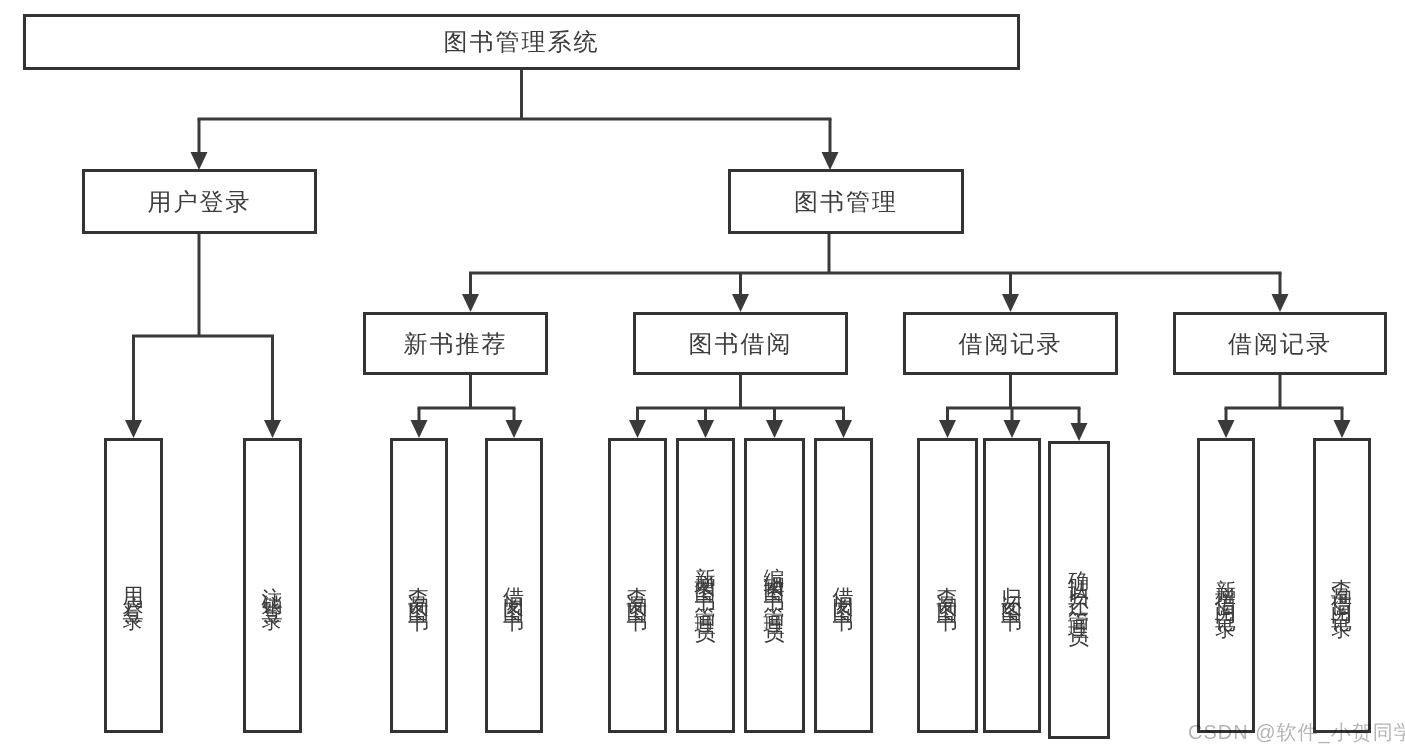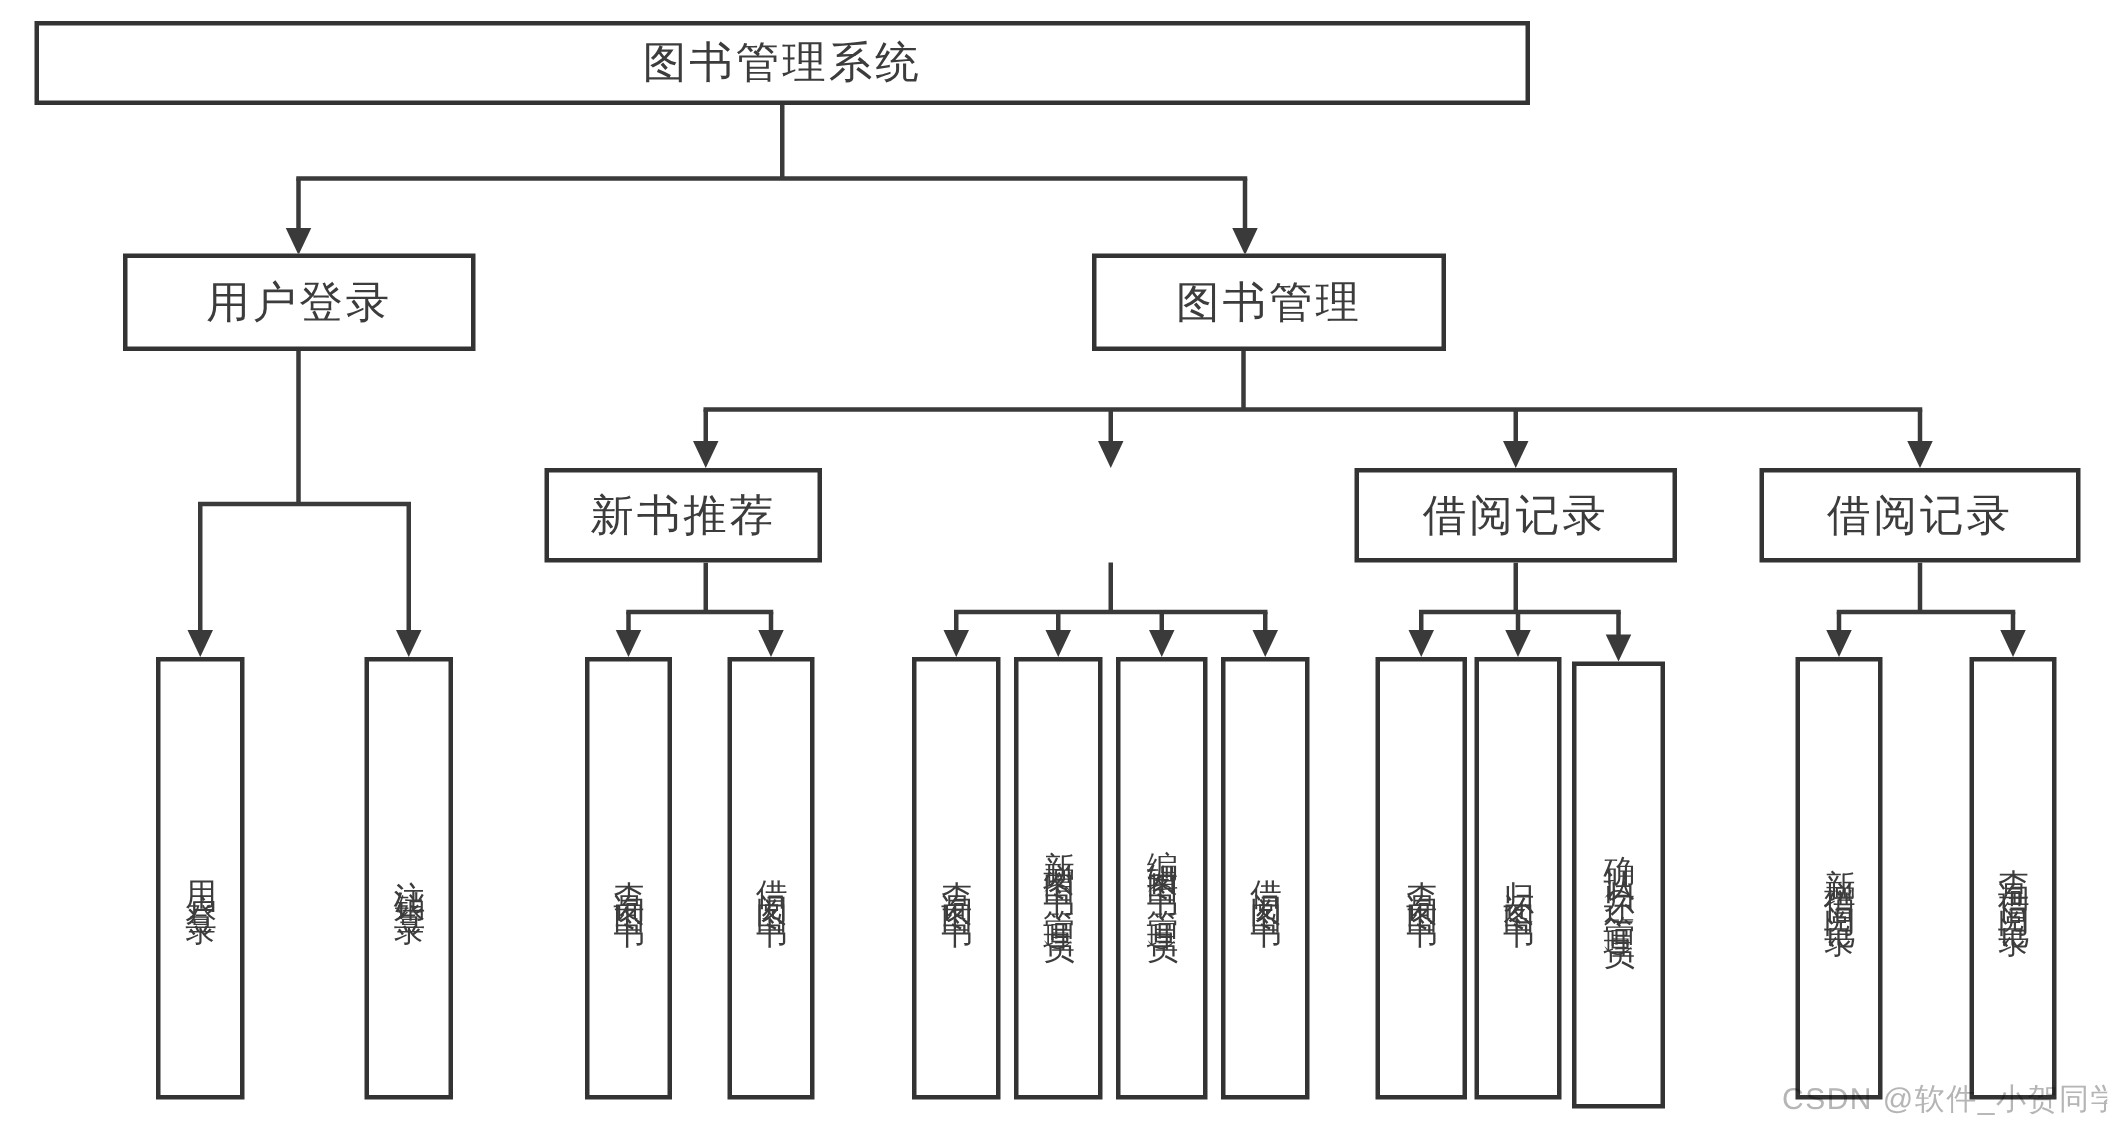--- a/index.html
+++ b/index.html
@@ -24,21 +24,21 @@
   }
   .node{
     position:absolute;
     background:var(--bg-color);
     border:3px solid var(--border-color);
     display:flex;align-items:center;justify-content:center;
     color:var(--text-color);
     z-index:1;
   }
   .hbox{
-    font-size:29px;
+    font-size:24px;
     letter-spacing:2px;
     white-space:nowrap;
   }
   .vbox{
     writing-mode:vertical-rl;
     text-orientation:mixed;
     font-size:21px;
     letter-spacing:8px;
     line-height:1;
   }
@@ -123,20 +123,21 @@
       <polygon points="1333.5,420 1350.5,420 1342,438"></polygon>
     </g>
   </svg>
 
   <div class="node hbox" style="left:23px;top:14px;width:997px;height:56px;">图书管理系统</div>
 
   <div class="node hbox" style="left:82px;top:169px;width:235px;height:65px;">用户登录</div>
   <div class="node hbox" style="left:711px;top:169px;width:236px;height:65px;margin-left:17px;">图书管理</div>
 
   <div class="node hbox" style="left:363px;top:312px;width:185px;height:63px;">新书推荐</div>
+  <div class="node hbox" style="left:633px;top:312px;width:215px;height:63px;">图书借阅</div>
   <div class="node hbox" style="left:903px;top:312px;width:215px;height:63px;">借阅记录</div>
   <div class="node hbox" style="left:1173px;top:312px;width:214px;height:63px;">借阅记录</div>
 
   <div class="node vbox" style="left:104px;top:438px;width:59px;height:295px;">用户登录</div>
   <div class="node vbox" style="left:243px;top:438px;width:59px;height:295px;">注销登录</div>
 
   <div class="node vbox" style="left:390px;top:438px;width:58px;height:295px;">查询图书</div>
   <div class="node vbox" style="left:485px;top:438px;width:58px;height:295px;">借阅图书</div>
 
   <div class="node vbox" style="left:608px;top:438px;width:59px;height:295px;">查询图书</div>

